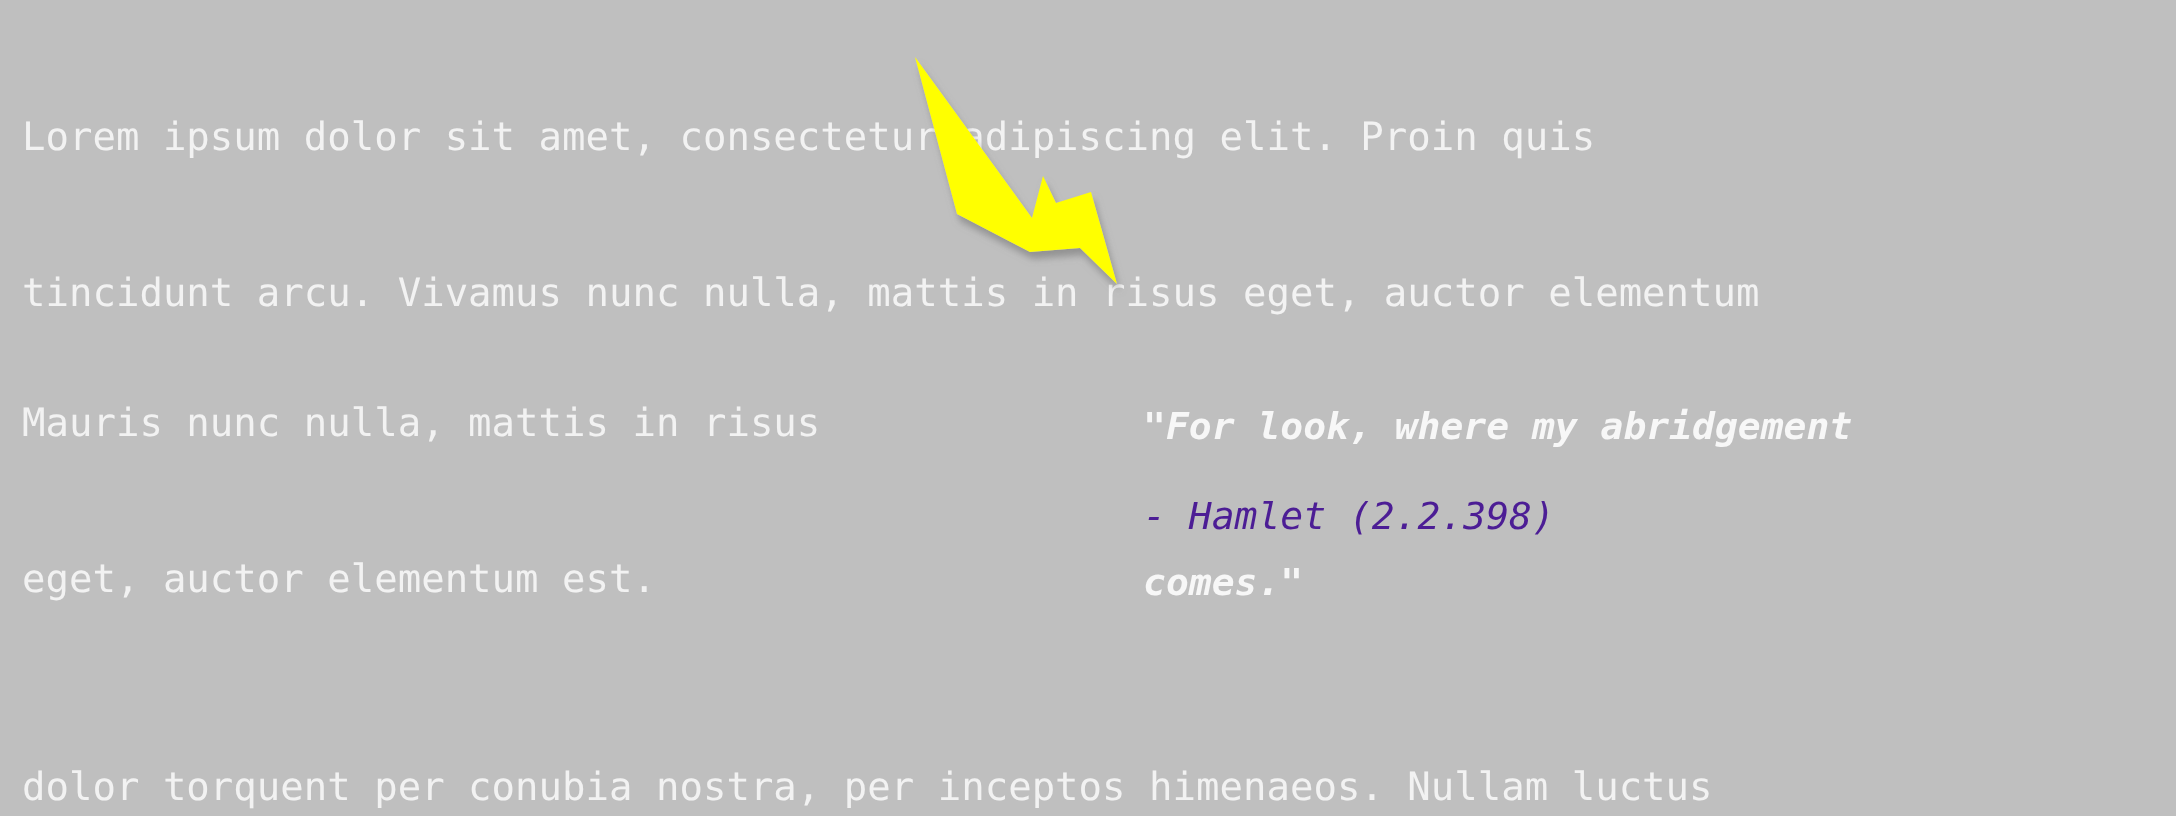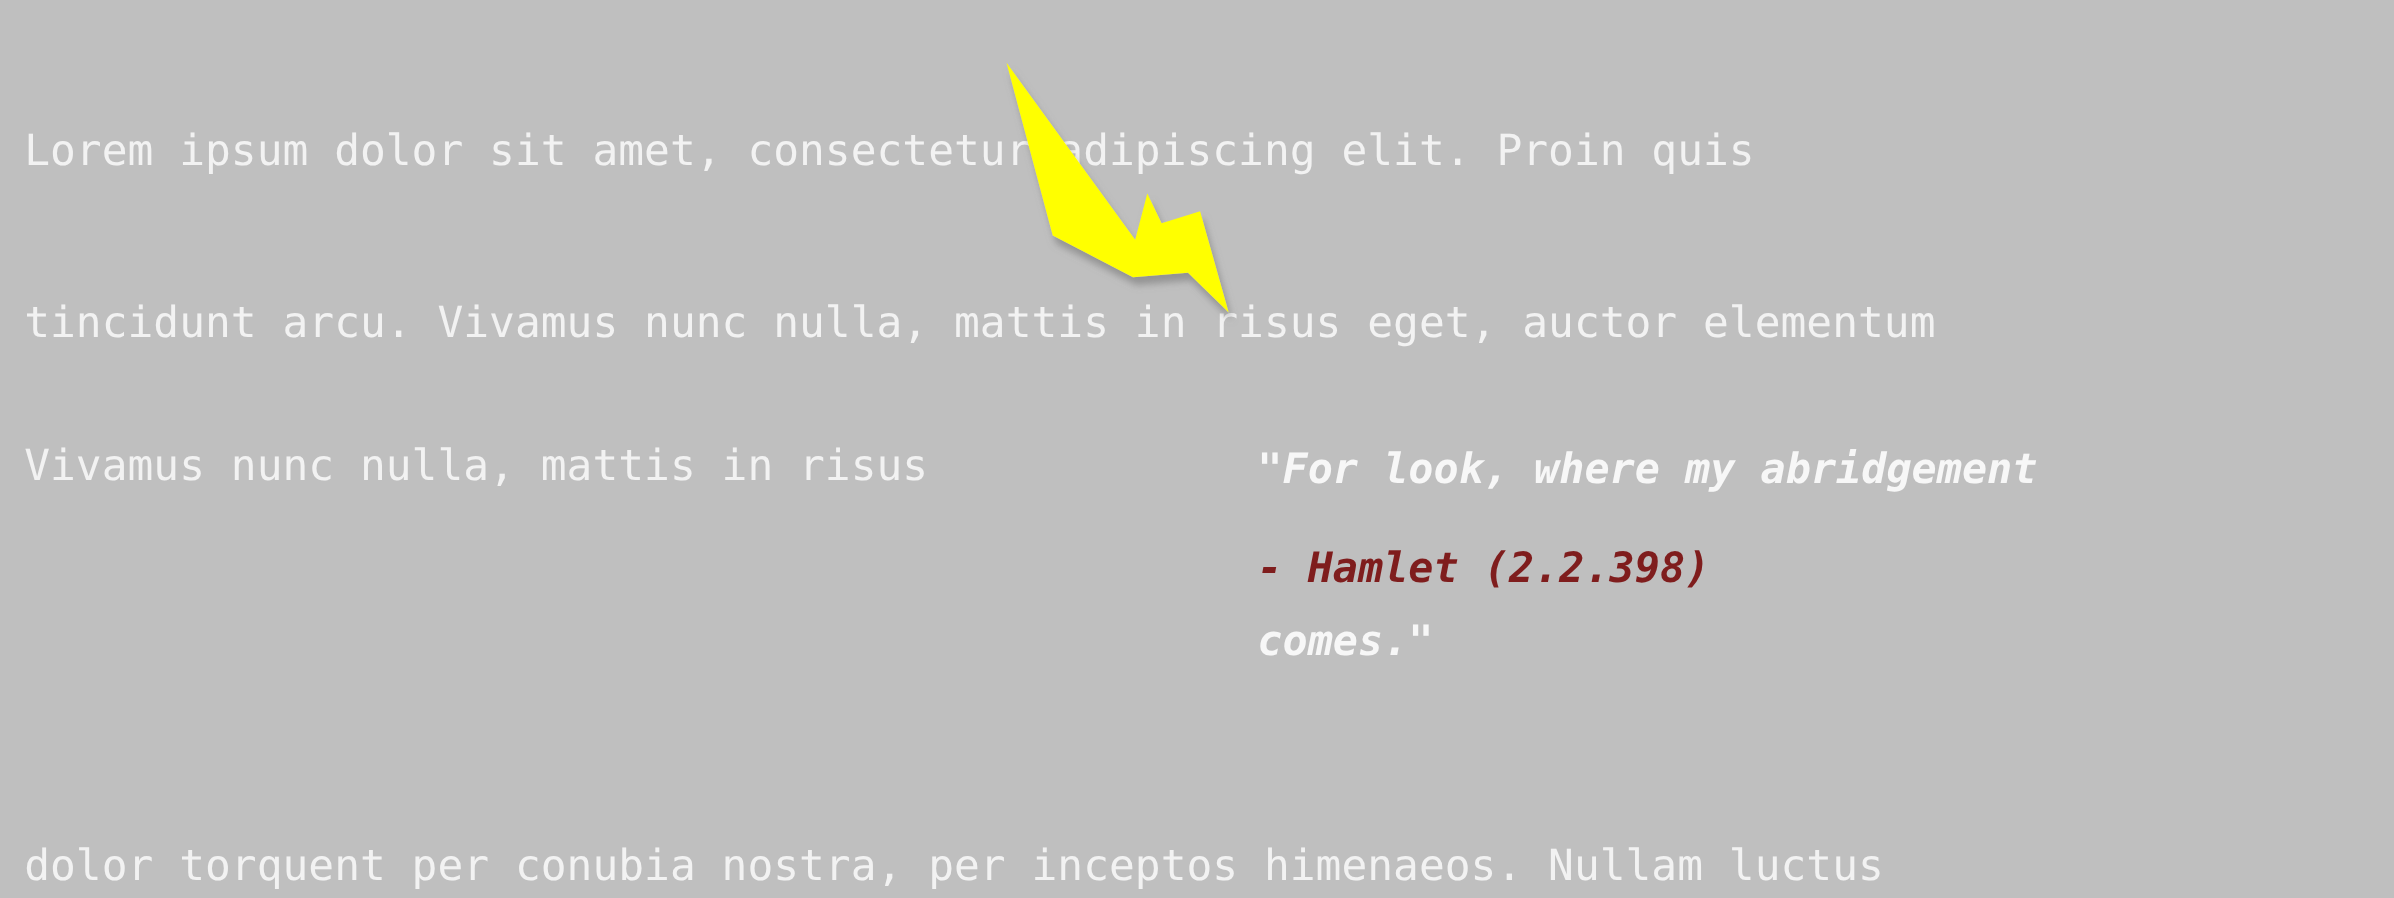--- a/index.html
+++ b/index.html
@@ -69,25 +69,25 @@
     font-style: italic;
     font-weight: bold;
     line-height: 52px;
     white-space: pre;
   }
 
   #quote-attribution {
     position: absolute;
     left: 1143px;
     top: 490px;
-    color: #7f1d1d;
+    color: #4c1d95;
     font-family: "DejaVu Sans Mono", "Liberation Mono", monospace;
     font-size: 38px;
     font-style: italic;
-    font-weight: bold;
+    font-weight: normal;
     line-height: 52px;
     white-space: pre;
   }
 
   
   #callout-arrow {
     position: absolute;
     left: 880px;
     top: 20px;
     width: 280px;
@@ -99,21 +99,22 @@
 <body>
 
 <div id="page">
 
   <div class="para" id="intro-paragraph">
     <span class="line">Lorem ipsum dolor sit amet, consectetur adipiscing elit. Proin quis</span>
     <span class="line">tincidunt arcu. Vivamus nunc nulla, mattis in risus eget, auctor elementum</span>
   </div>
 
   <div class="para" id="body-left-column">
-    <span class="line">Vivamus nunc nulla, mattis in risus</span>
+    <span class="line">Mauris nunc nulla, mattis in risus</span>
+    <span class="line">eget, auctor elementum est.</span>
     
     
   </div>
 
   <div class="para" id="body-full-width">
     <span class="line">dolor torquent per conubia nostra, per inceptos himenaeos. Nullam luctus</span>
     
   </div>
 
   <div id="pull-quote">

